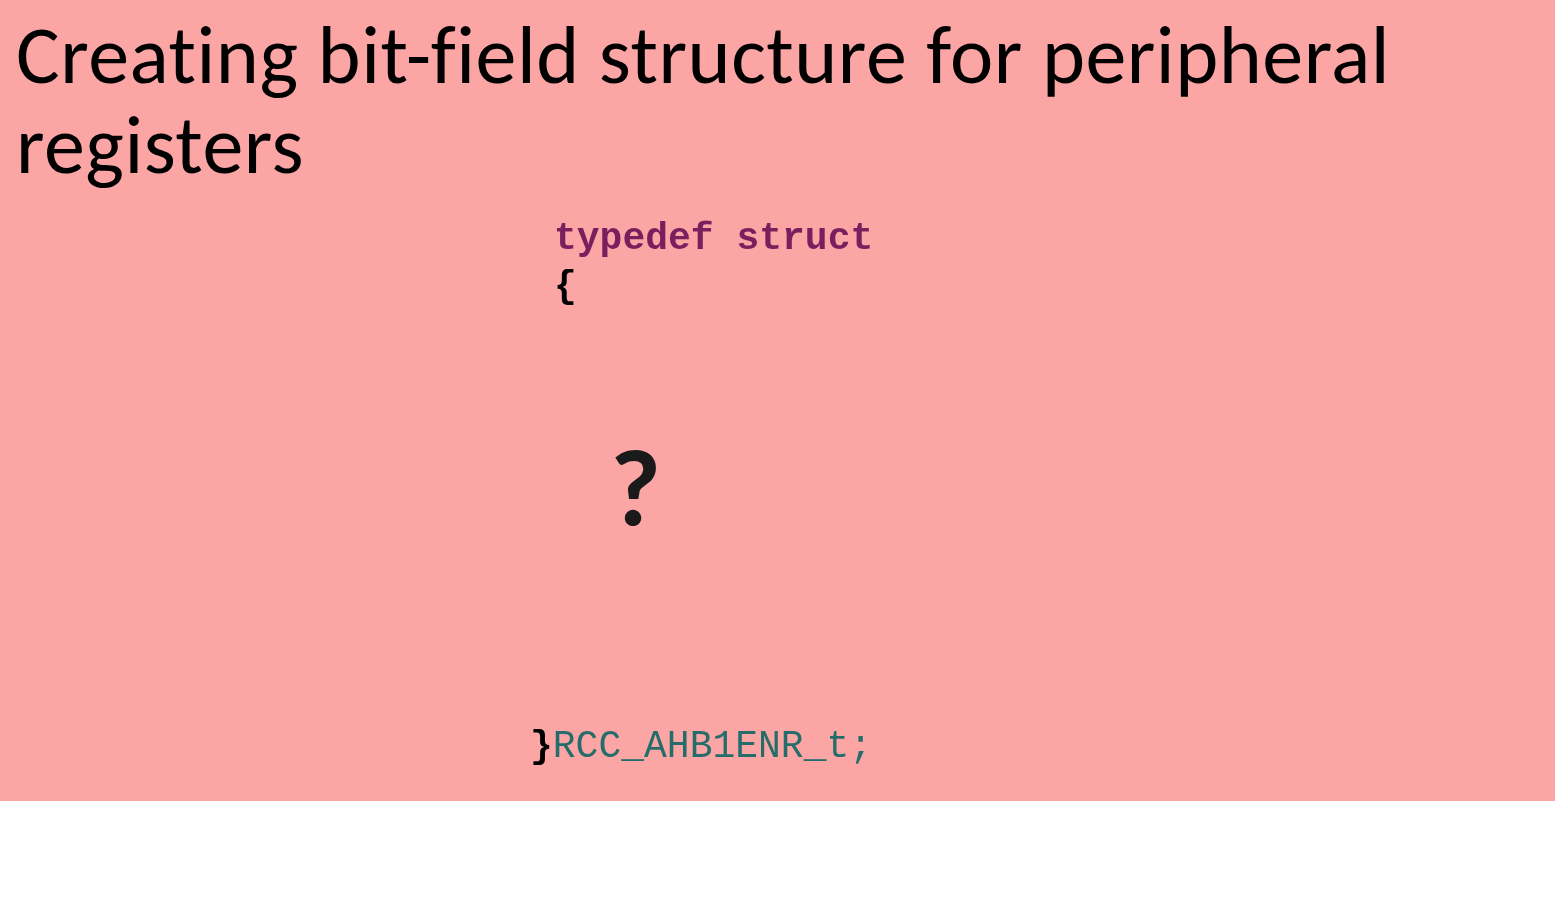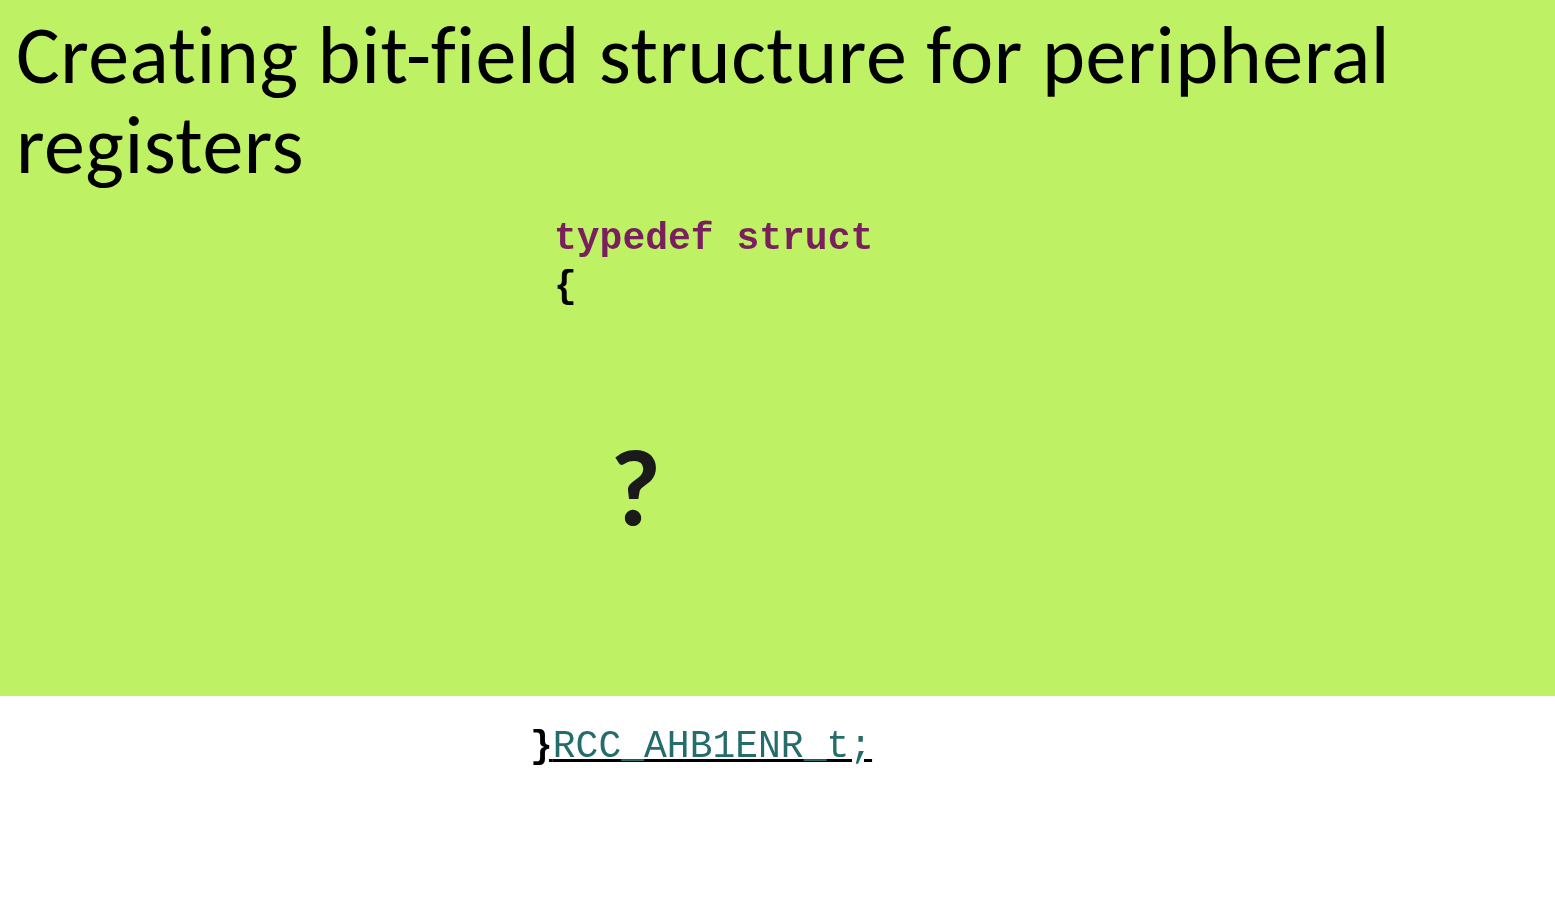--- a/index.html
+++ b/index.html
@@ -7,22 +7,22 @@
     padding: 0;
     width: 1555px;
     height: 901px;
     background: #ffffff;
     font-family: Calibri, "Segoe UI", Arial, sans-serif;
     overflow: hidden;
   }
   .slide {
     position: relative;
     width: 1555px;
-    height: 696px;
-    background: #bef264;
+    height: 801px;
+    background: #fca5a5;
   }
   .title {
     position: absolute;
     left: 16px;
     top: 10px;
     width: 1500px;
     font-size: 82px;
     line-height: 1.1;
     color: #000000;
     font-weight: 400;
@@ -50,21 +50,20 @@
     color: #256d6a; 
     font-weight: 400;
   }
   .end-line {
     position: absolute;
     left: 530px;
     top: 725px;
     font-family: Consolas, "Courier New", monospace;
     font-size: 38px;
     white-space: pre;
-    text-decoration: underline;
   }
   .end-line .brace {
     font-weight: 700;
   }
   .question-mark {
     position: absolute;
     left: 610px;
     top: 420px;
     font-family: Calibri, "Segoe UI", Arial, sans-serif;
     font-size: 110px;

